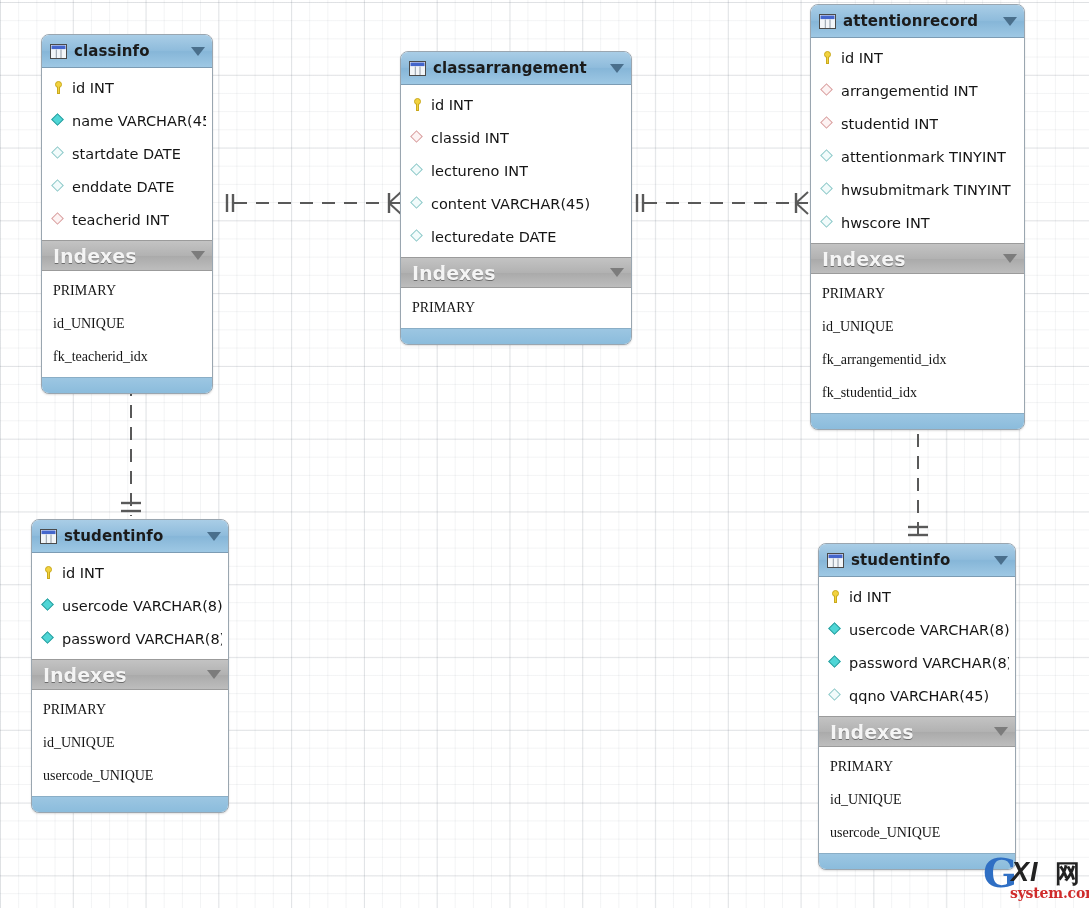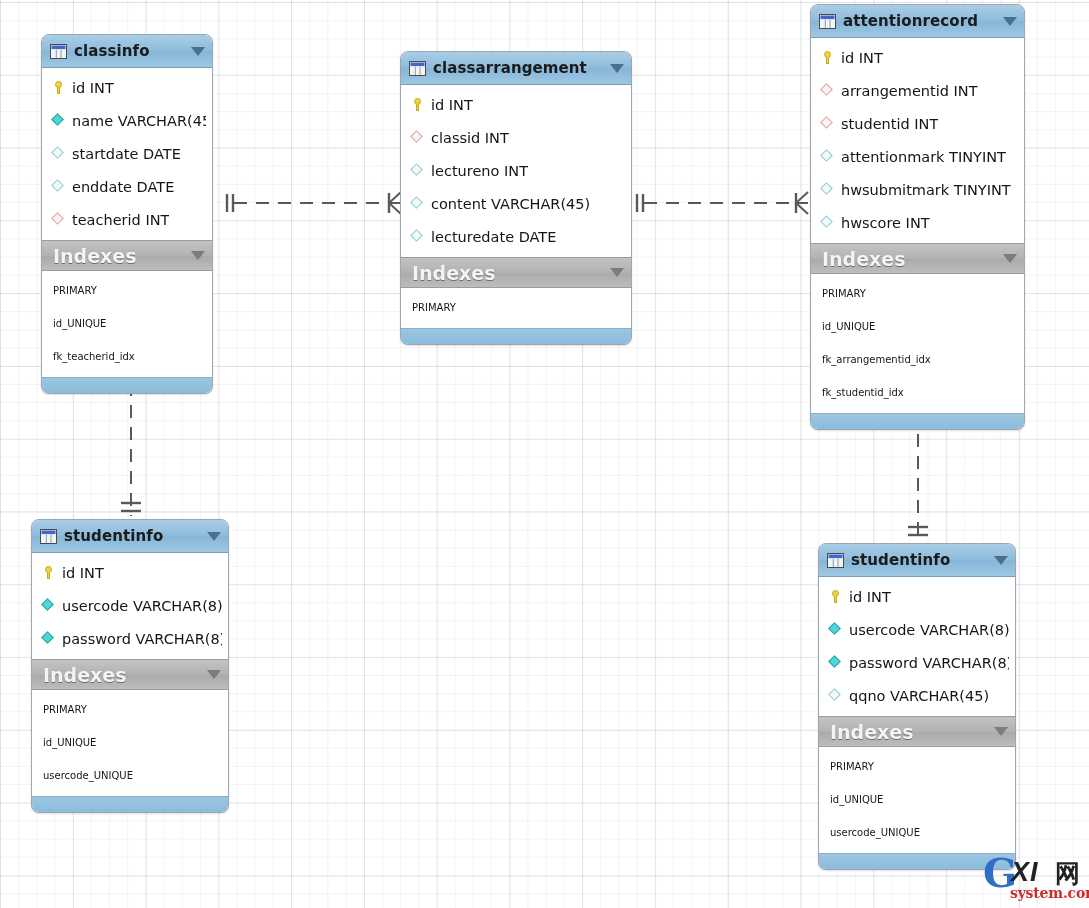--- a/index.html
+++ b/index.html
@@ -173,21 +173,22 @@
   }
   .idx-header-label {
     flex: 1 1 auto;
     font-size: 19px;
     font-weight: bold;
     color: #f4f4f4;
     text-shadow: 0 1px 0 rgba(90,90,90,0.8);
   }
   .idx-row {
     padding-left: 11px;
-    font-size: 10px;
+    font-size: 14px;
+    font-family: Liberation Serif, serif;
   }
 
   .tbl-footer {
     height: 15px;
     background: linear-gradient(to bottom, #9cc6e2 0%, #8bbcdc 100%);
     border-top: 1px solid #8aaec6;
   }
 
   
   #watermark {

